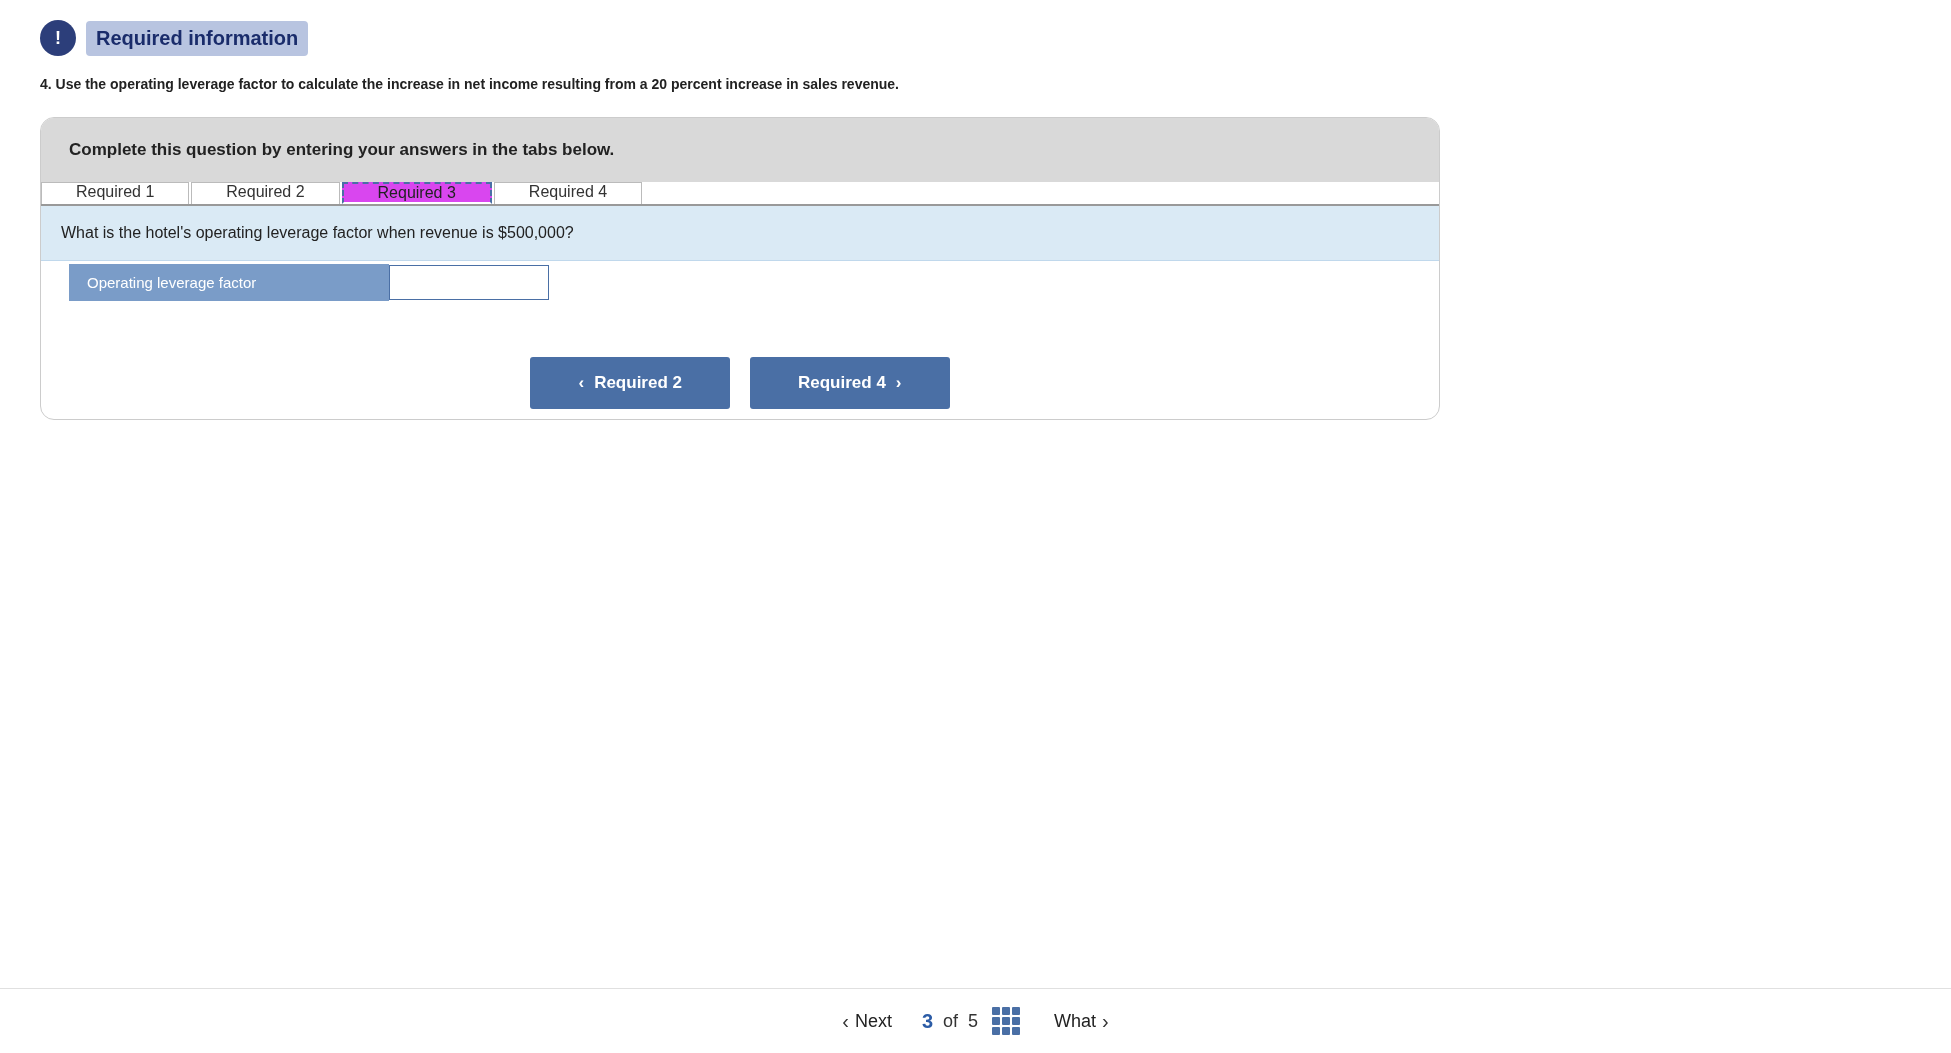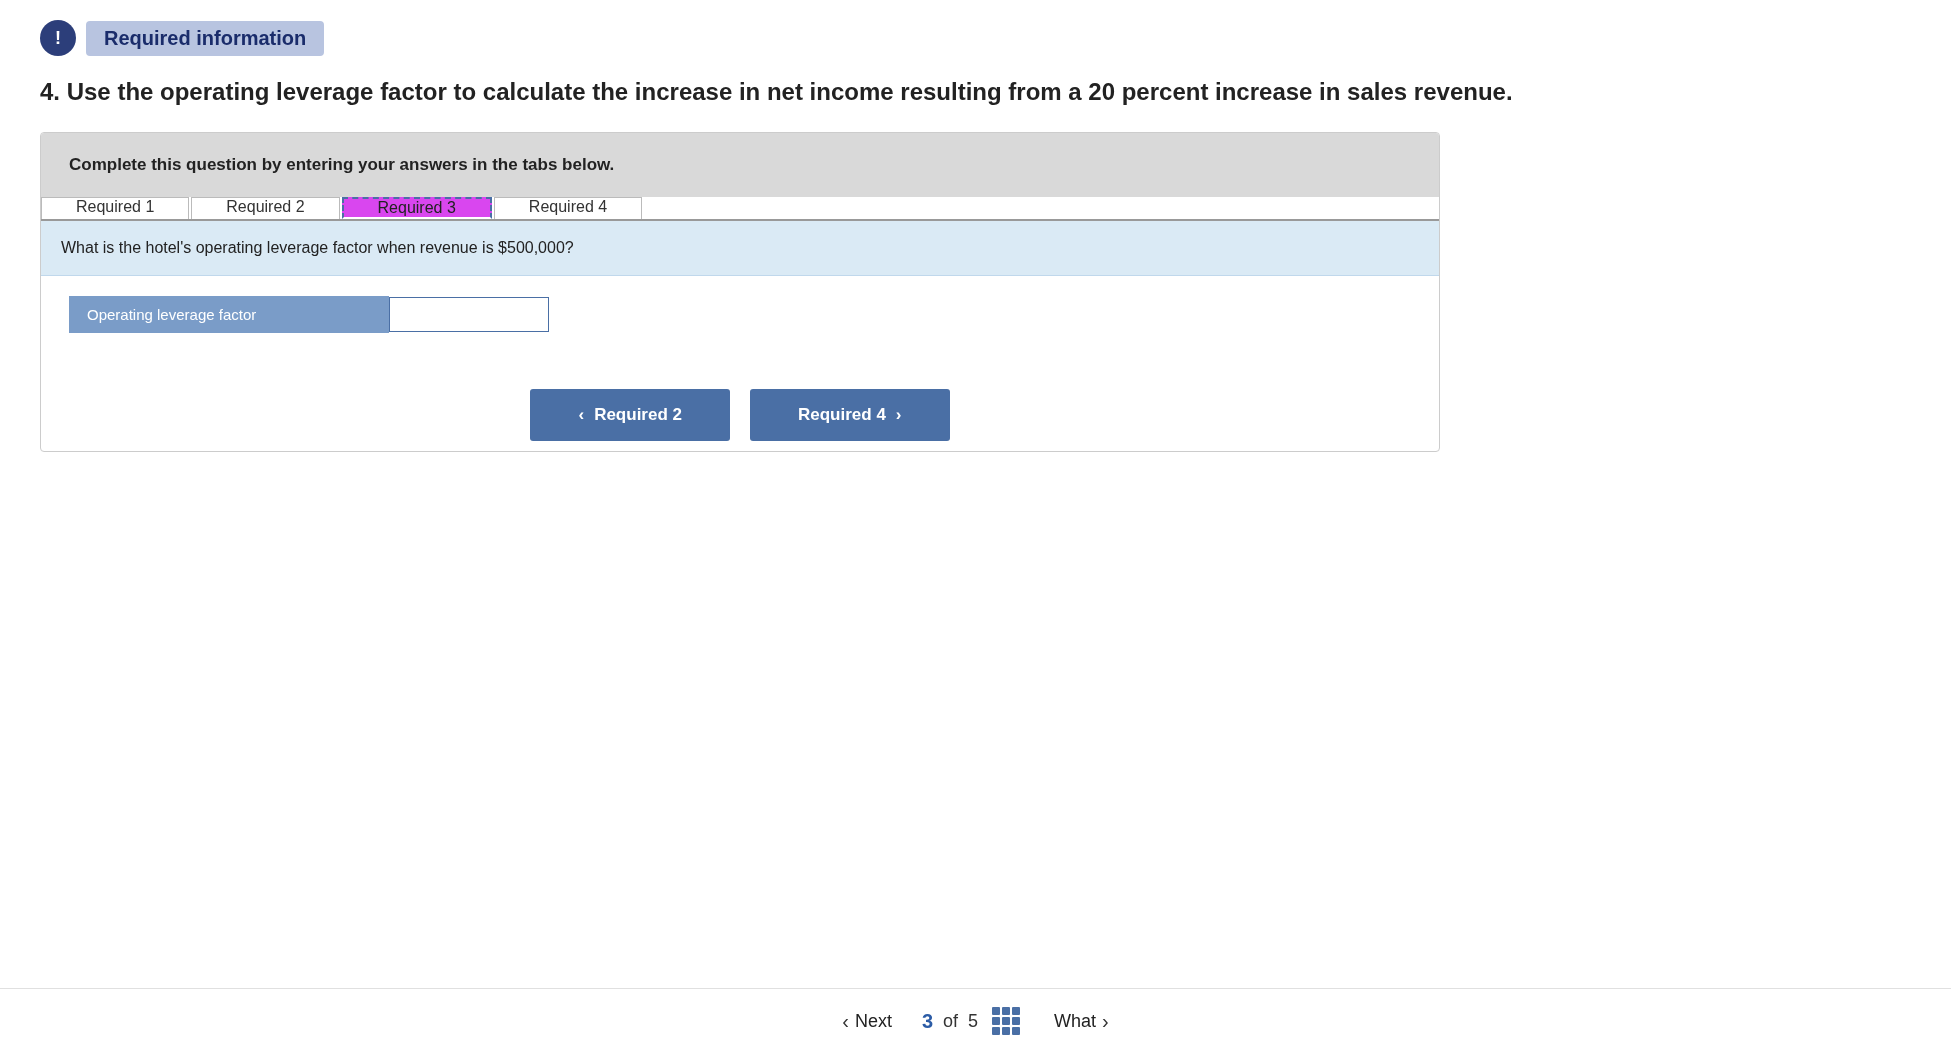--- a/index.html
+++ b/index.html
@@ -39,39 +39,39 @@
       color: #fff;
       font-weight: bold;
       font-size: 18px;
       flex-shrink: 0;
     }
     .required-info-label {
       background: #b8c4e0;
       color: #1a2c6b;
       font-weight: bold;
       font-size: 20px;
-      padding: 6px 18px;
+      padding: 6px 10px;
       border-radius: 4px;
     }
 
     
     .question-number {
-      font-size: 24px;
+      font-size: 14px;
       font-weight: bold;
       margin-bottom: 22px;
       line-height: 1.5;
     }
     .question-number span {
       font-weight: bold;
     }
 
     
     .main-card {
       border: 1px solid #ccc;
-      border-radius: 4px;
+      border-radius: 14px;
       overflow: hidden;
       margin-bottom: 40px;
       max-width: 1400px;
     }
 
     
     .card-header {
       background: #d9d9d9;
       padding: 22px 28px;
       font-weight: bold;
@@ -111,21 +111,21 @@
     .question-row {
       background: #daeaf5;
       padding: 18px 20px;
       font-size: 16px;
       color: #222;
       border-bottom: 1px solid #c0d8ec;
     }
 
     
     .table-area {
-      padding: 20px 28px 28px 28px;
+      padding: 3px 28px 28px 28px;
       background: #fff;
     }
     .data-row {
       display: flex;
       align-items: center;
       margin-bottom: 8px;
     }
     .row-label {
       background: #7a9cc8;
       color: #fff;

